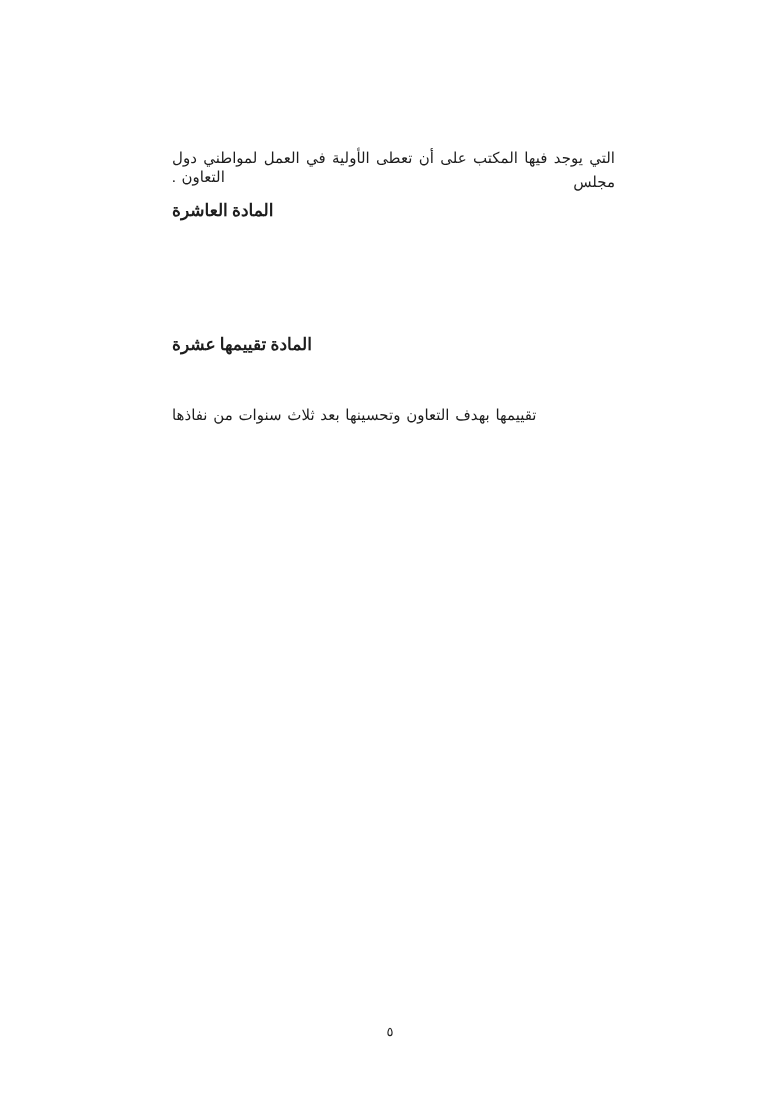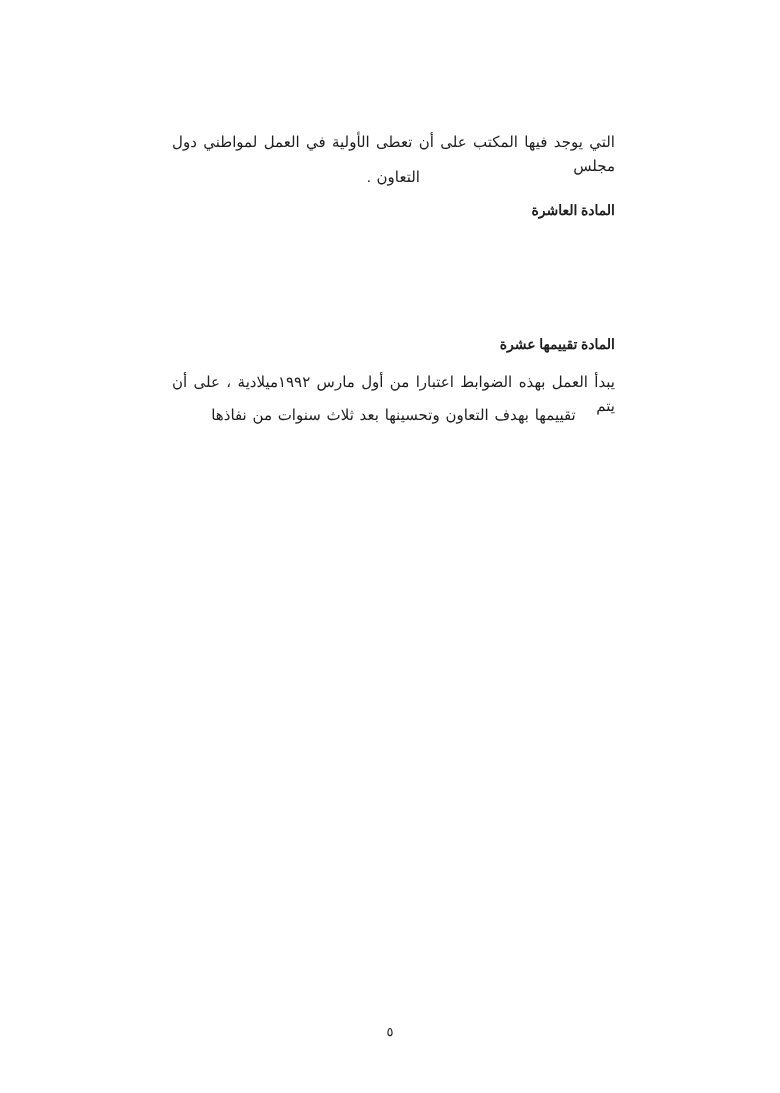--- a/index.html
+++ b/index.html
@@ -16,38 +16,39 @@
     font-family: "Liberation Serif", "DejaVu Serif", serif;
     color: #1d1d1d;
     direction: rtl;
   }
   .line {
     position: absolute;
     left: 172px;
     width: 443px;
     font-size: 15px;
     line-height: 24px;
-    text-align: center;
+    text-align: left;
     white-space: nowrap;
     letter-spacing: 0.2px;
     word-spacing: 2px;
   }
   .line.stretch {
     white-space: normal;
     text-align: justify;
     text-align-last: justify;
+    margin-top: 16px;
   }
   .heading {
     position: absolute;
     left: 172px;
     width: 443px;
-    font-size: 14px;
+    font-size: 17px;
     line-height: 24px;
     font-weight: bold;
-    text-align: right;
+    text-align: left;
     letter-spacing: 0.2px;
   }
   .page-number {
     position: absolute;
     top: 1022px;
     left: 0;
     width: 780px;
     text-align: center;
     font-size: 13px;
     line-height: 20px;
@@ -61,19 +62,18 @@
   <div class="line stretch" style="top:130px">التي يوجد فيها المكتب على أن تعطى الأولية في العمل لمواطني دول مجلس</div>
 
   <div class="line" style="top:165px">التعاون .</div>
 
   <div class="heading" style="top:199px">المادة العاشرة</div>
 
 
 
   <div class="heading" style="top:333px">المادة تقييمها عشرة</div>
 
-  <div class="line stretch" style="top:370px">يبدأ العمل بهذه الضوابط اعتبارا من أول مارس ١٩٩٢ميلادية ، على أن يتم</div>
 
   <div class="line" style="top:403px">تقييمها بهدف التعاون وتحسينها بعد ثلاث سنوات من نفاذها</div>
 
   <div class="page-number">٥</div>
 
 </div>
 
 </body></html>

